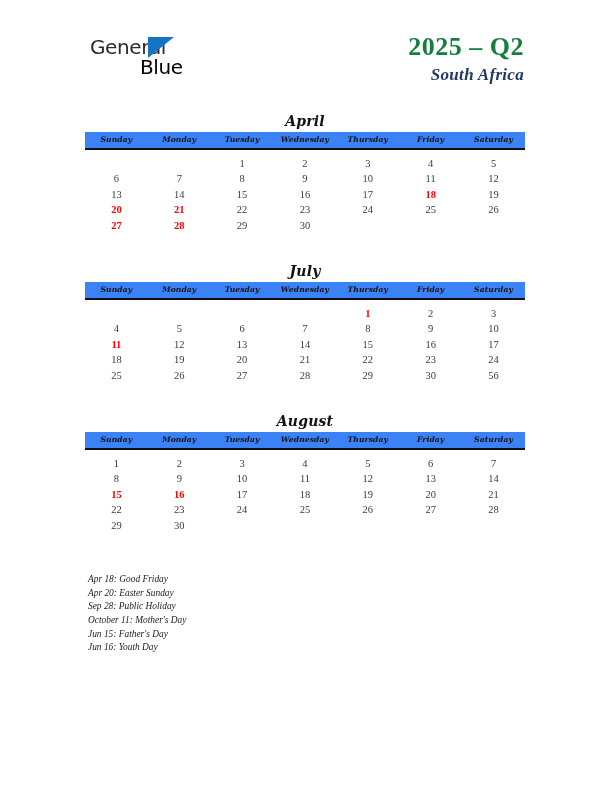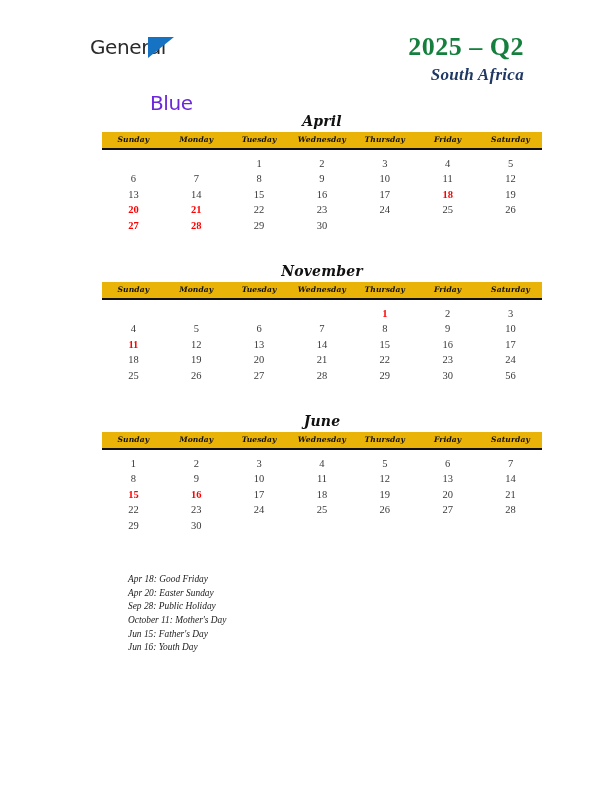--- a/index.html
+++ b/index.html
@@ -43,28 +43,27 @@
   }
   .logo-triangle {
     position: absolute;
     left: 58px;
     top: 1px;
     width: 26px;
     height: 21px;
   }
   .logo-blue {
     position: absolute;
-    left: 60px;
+    left: 50px;
     top: 20px;
     font-family: "DejaVu Sans", sans-serif;
     font-size: 20px;
     letter-spacing: -0.4px;
-    color: #6d28d9;
+    color: #000000;
     line-height: 22px;
-    margin-top: 36px;
   }
 
   .title-block {
     position: absolute;
     right: 88px;
     top: 32px;
     text-align: right;
     color: #1f3864;
   }
   .title-main {
@@ -83,21 +82,21 @@
     font-size: 17px;
     line-height: 22px;
     color: #1f3864;
     margin-top: 2px;
     letter-spacing: 0.3px;
   }
 
   
   .month-block {
     position: absolute;
-    left: 102px;
+    left: 85px;
     width: 440px;
   }
   #month-0 { top: 112px; }
   #month-1 { top: 262px; }
   #month-2 { top: 412px; }
 
   .month-name {
     text-align: center;
     font-family: "DejaVu Serif", serif;
     font-style: italic;
@@ -108,21 +107,21 @@
     height: 20px;
     letter-spacing: 0.2px;
   }
 
   table.cal {
     width: 440px;
     border-collapse: collapse;
     table-layout: fixed;
   }
   table.cal th {
-    background: #eab308;
+    background: #3b82f6;
     font-family: "DejaVu Serif", serif;
     font-style: italic;
     font-weight: bold;
     font-size: 7.6px;
     line-height: 16px;
     height: 16px;
     color: #111111;
     text-align: center;
     padding: 0;
     border: none;
@@ -153,21 +152,20 @@
   table.cal td.empty {
     color: transparent;
   }
 
   
   .holiday-list {
     position: absolute;
     left: 88px;
     top: 573px;
     width: 300px;
-    margin-left: 40px;
   }
   .holiday-item {
     font-family: "Liberation Serif", serif;
     font-style: italic;
     font-size: 9.4px;
     line-height: 13.65px;
     color: #1a1a1a;
     white-space: nowrap;
   }
 </style>
@@ -262,21 +260,21 @@
           <td class="">30</td>
           <td class="empty">&nbsp;</td>
           <td class="empty">&nbsp;</td>
           <td class="empty">&nbsp;</td>
         </tr>
       </tbody>
   </table>
 </div>
 
 <div class="month-block" id="month-1">
-  <div class="month-name">November</div>
+  <div class="month-name">July</div>
   <table class="cal">
     <thead>
         <tr>
           <th>Sunday</th>
           <th>Monday</th>
           <th>Tuesday</th>
           <th>Wednesday</th>
           <th>Thursday</th>
           <th>Friday</th>
           <th>Saturday</th>
@@ -335,21 +333,21 @@
           <td class="">28</td>
           <td class="">29</td>
           <td class="">30</td>
           <td class="">56</td>
         </tr>
       </tbody>
   </table>
 </div>
 
 <div class="month-block" id="month-2">
-  <div class="month-name">June</div>
+  <div class="month-name">August</div>
   <table class="cal">
     <thead>
         <tr>
           <th>Sunday</th>
           <th>Monday</th>
           <th>Tuesday</th>
           <th>Wednesday</th>
           <th>Thursday</th>
           <th>Friday</th>
           <th>Saturday</th>

